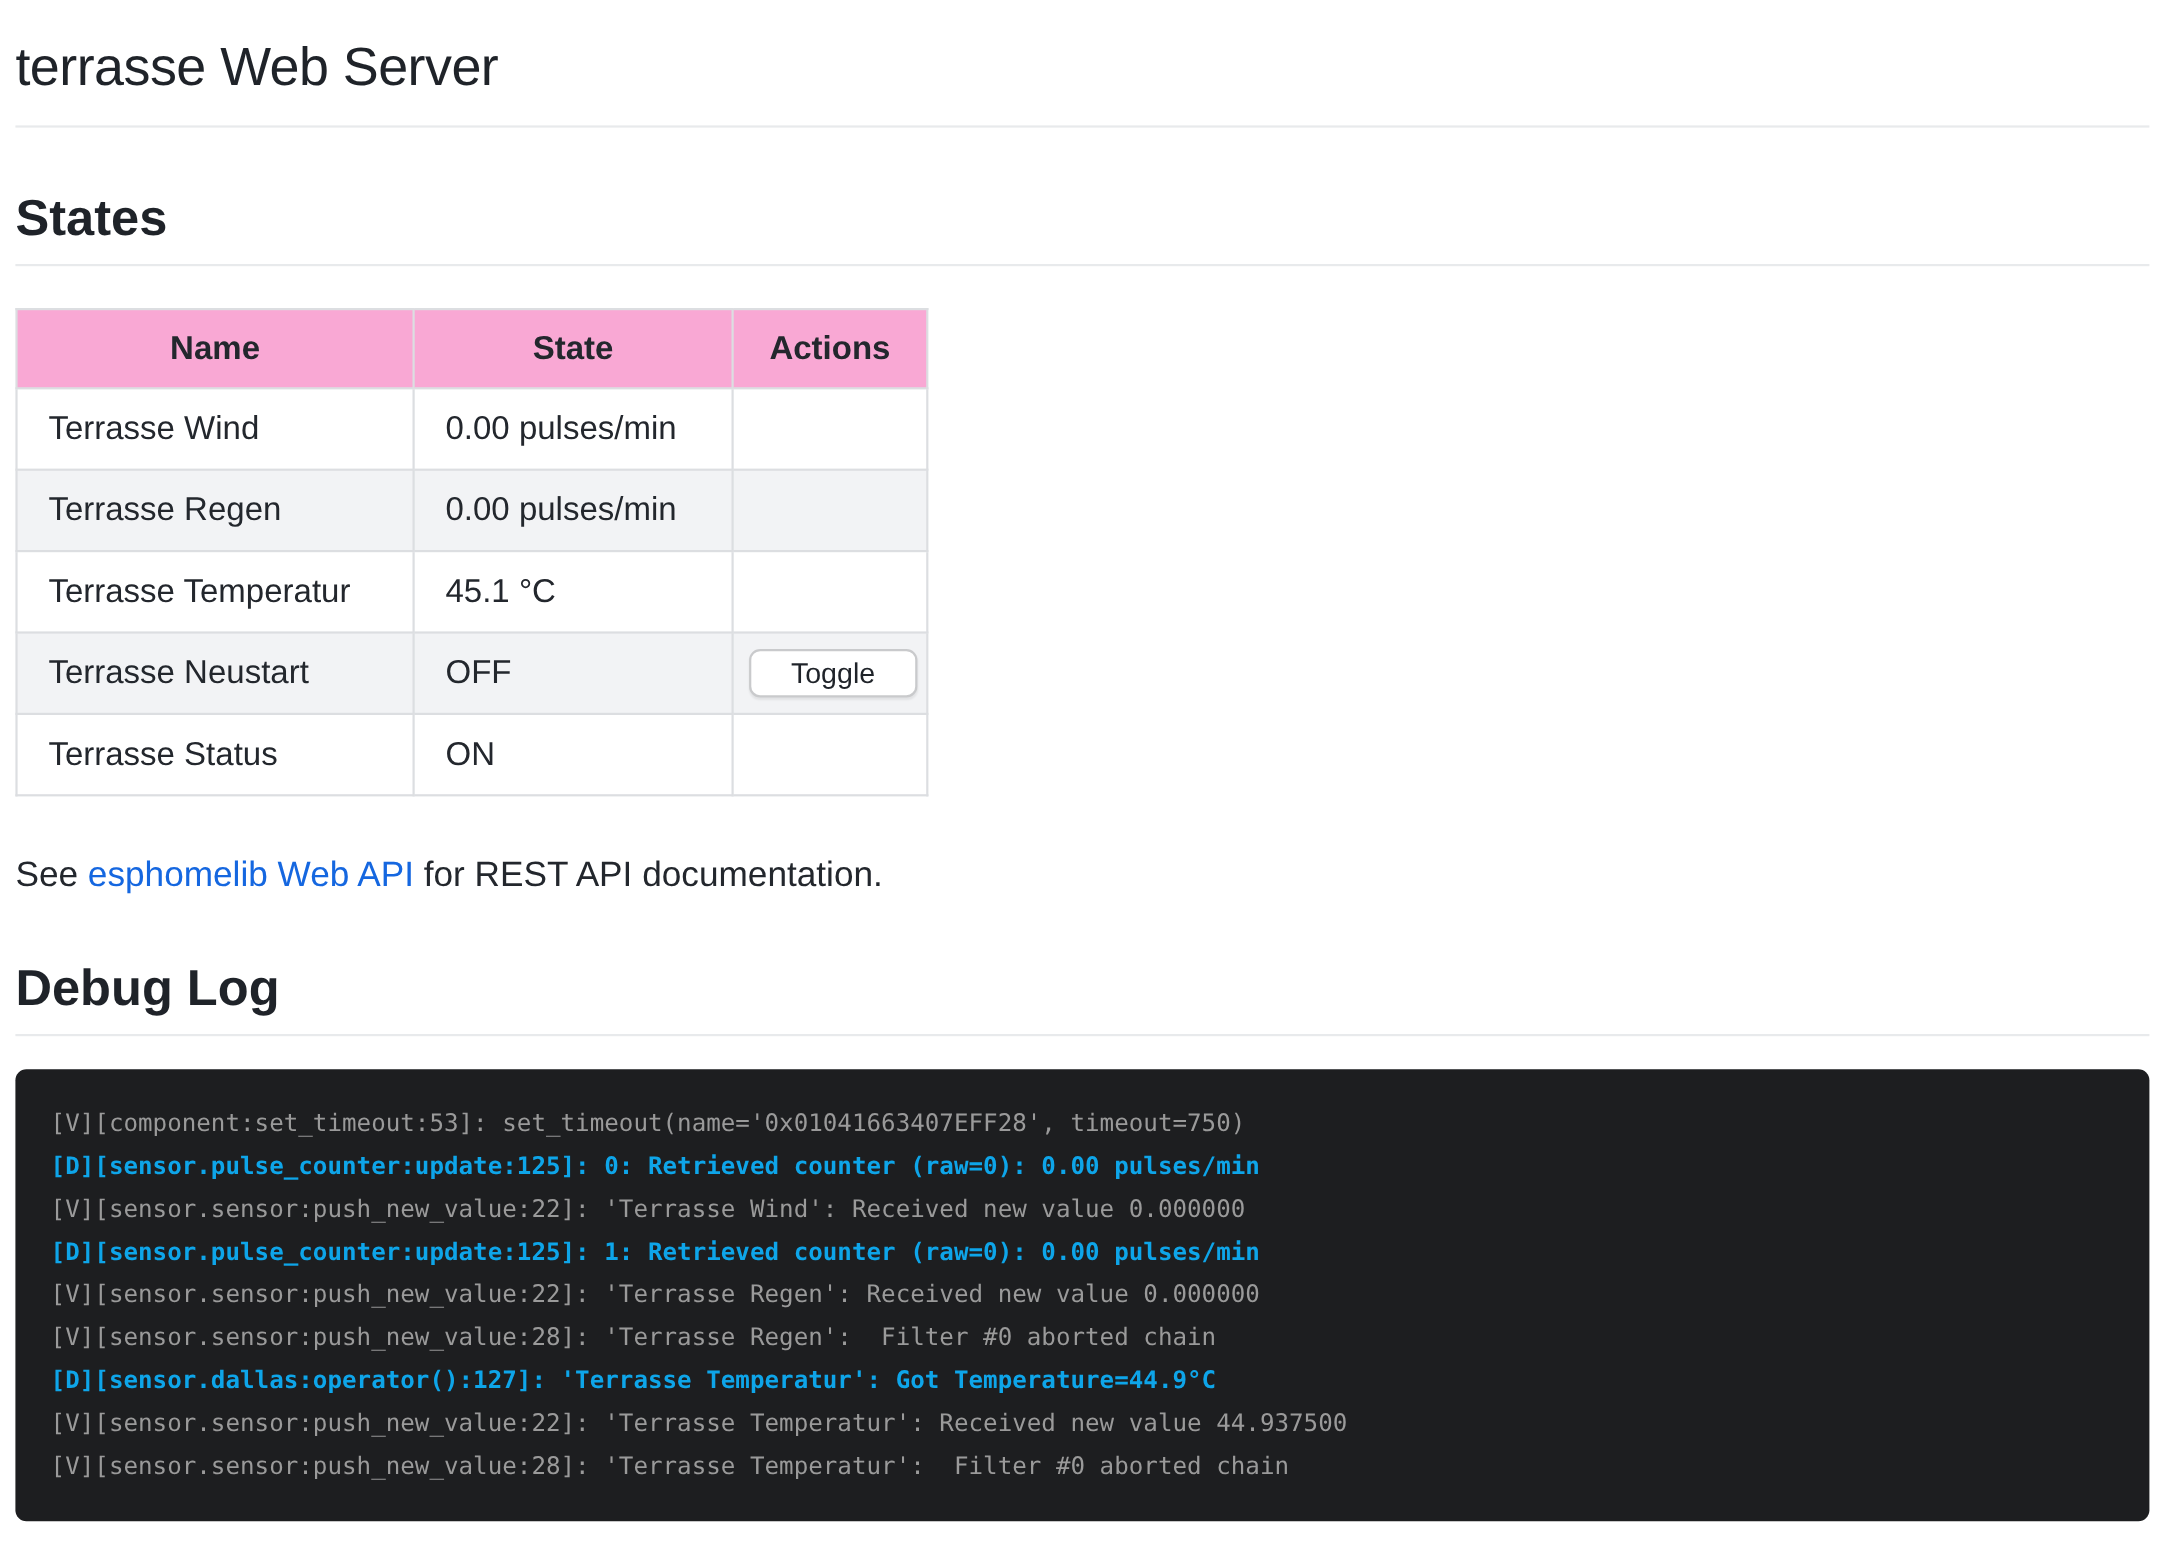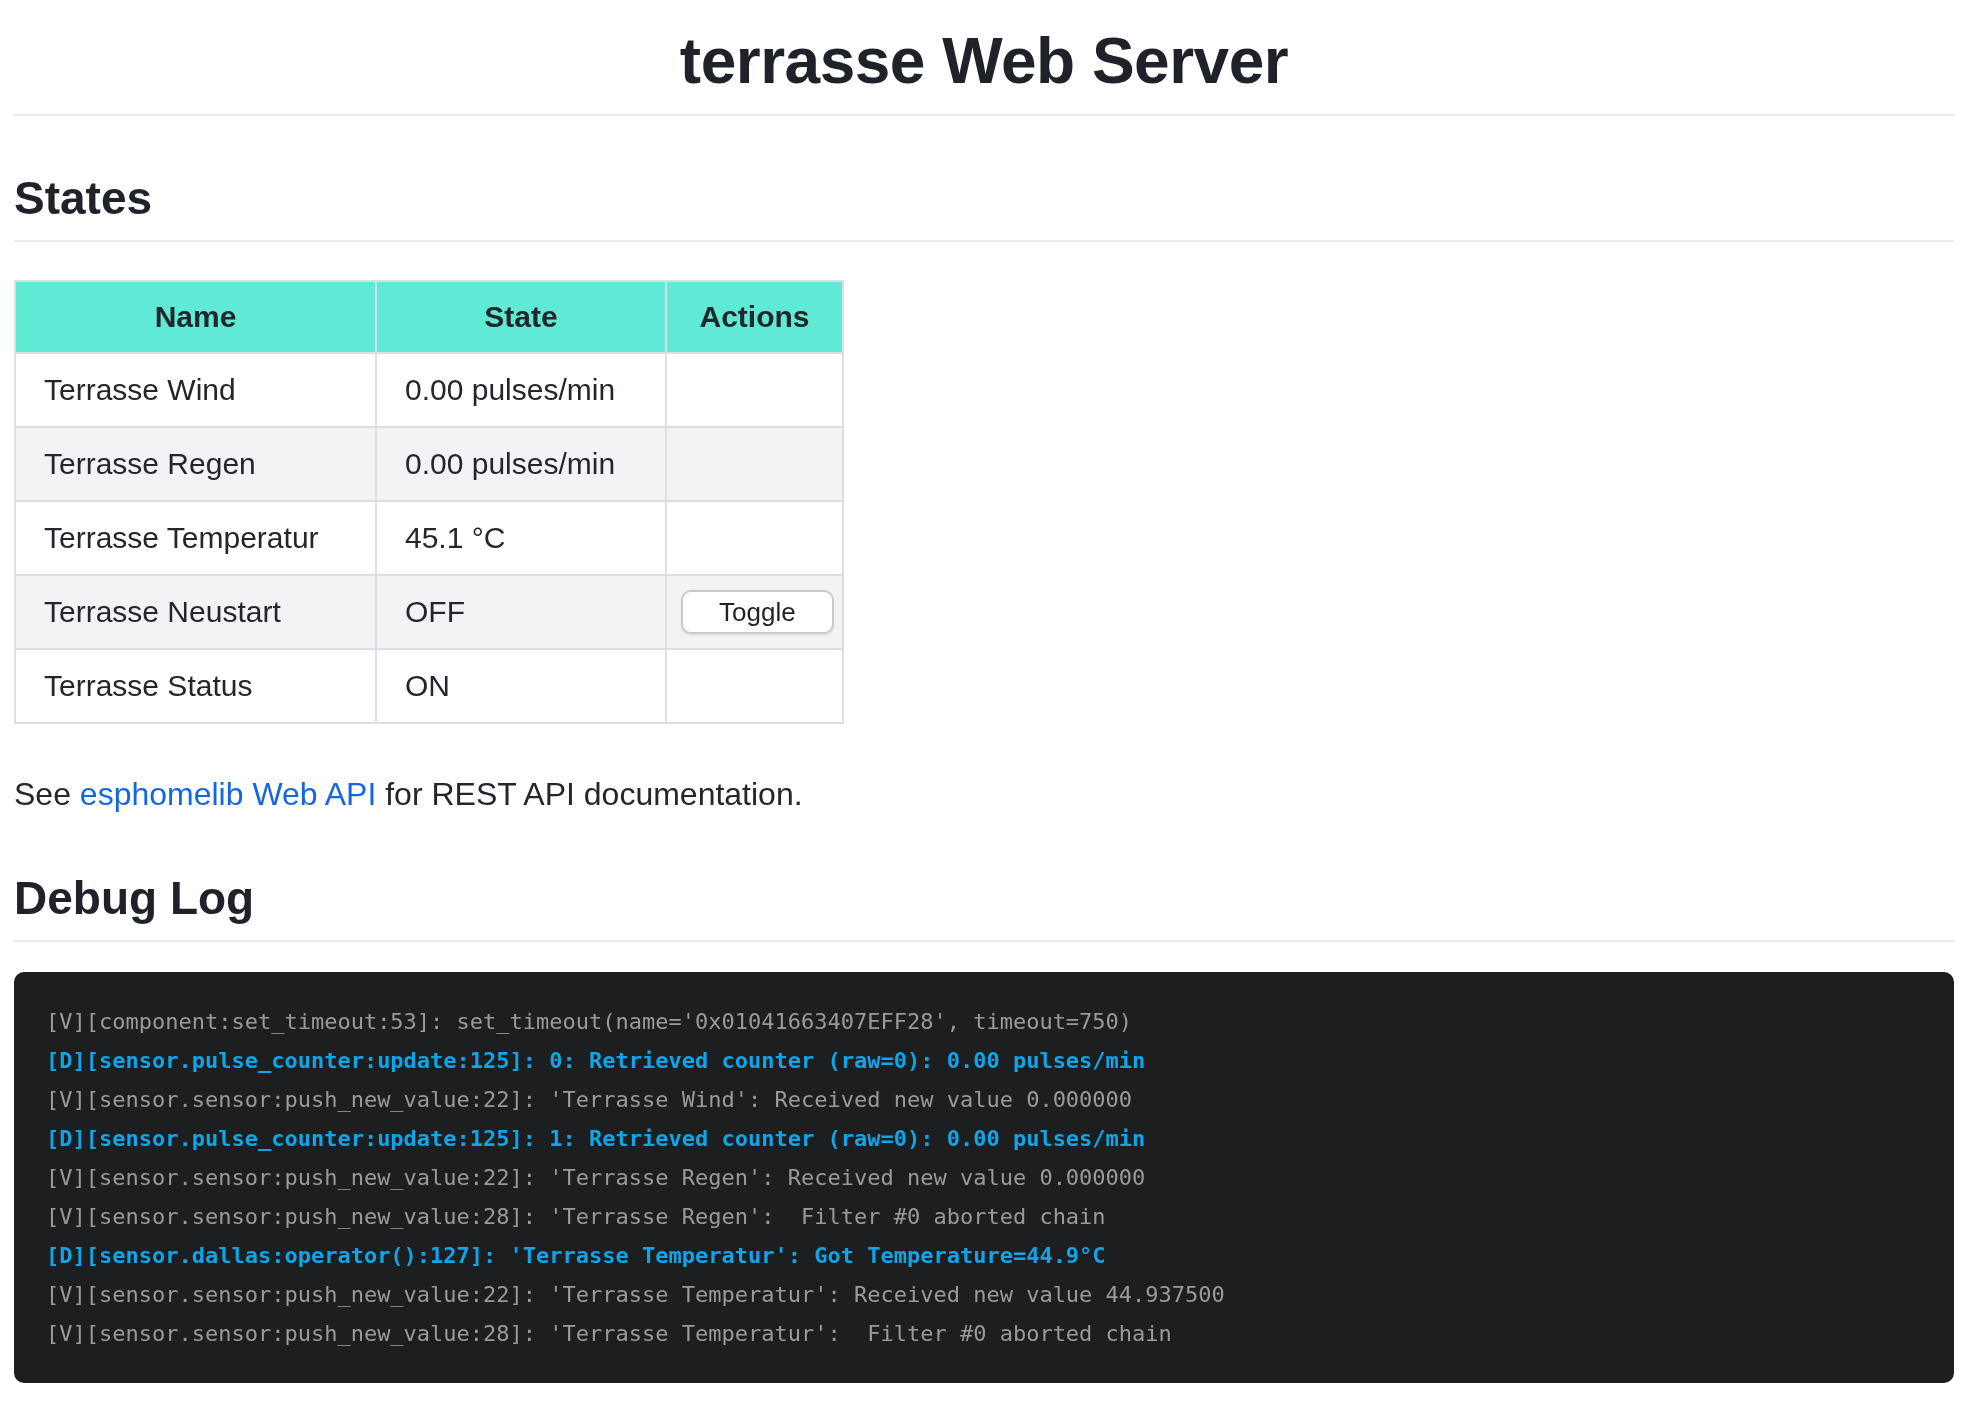--- a/index.html
+++ b/index.html
@@ -10,27 +10,26 @@
   }
   body {
     width: 1968px;
     height: 1412px;
     overflow: hidden;
     padding: 0 14px;
     font-family: "Liberation Sans", sans-serif;
     color: #23272d;
   }
   h1.page-title {
-    font-size: 64px;
+    font-size: 49px;
     line-height: 70px;
-    font-weight: 700;
+    font-weight: 400;
     margin: 26px 0 18px 0;
     letter-spacing: -0.5px;
     color: #1f2329;
-    text-align: center;
   }
   hr.divider {
     border: none;
     border-top: 2px solid #e8eaec;
     margin: 0;
   }
   h2.section-heading {
     font-size: 46px;
     line-height: 56px;
     font-weight: 700;
@@ -49,21 +48,21 @@
   .states-table th, .states-table td {
     border: 2px solid #dcdee1;
     padding: 15px 28px;
     height: 74px;
     line-height: 40px;
   }
   .states-table th {
     font-weight: 700;
     text-align: center;
     height: 70px;
-    background: #5eead4;
+    background: #f9a8d4;
   }
   .states-table td { text-align: left; }
   .states-table td.actions-cell { text-align: center; padding: 8px 14px; }
   .states-table tbody tr:nth-child(even) { background: #f2f3f5; }
 
   button.toggle-button {
     font-family: "Liberation Sans", sans-serif;
     font-size: 26px;
     line-height: 30px;
     color: #1f2329;

